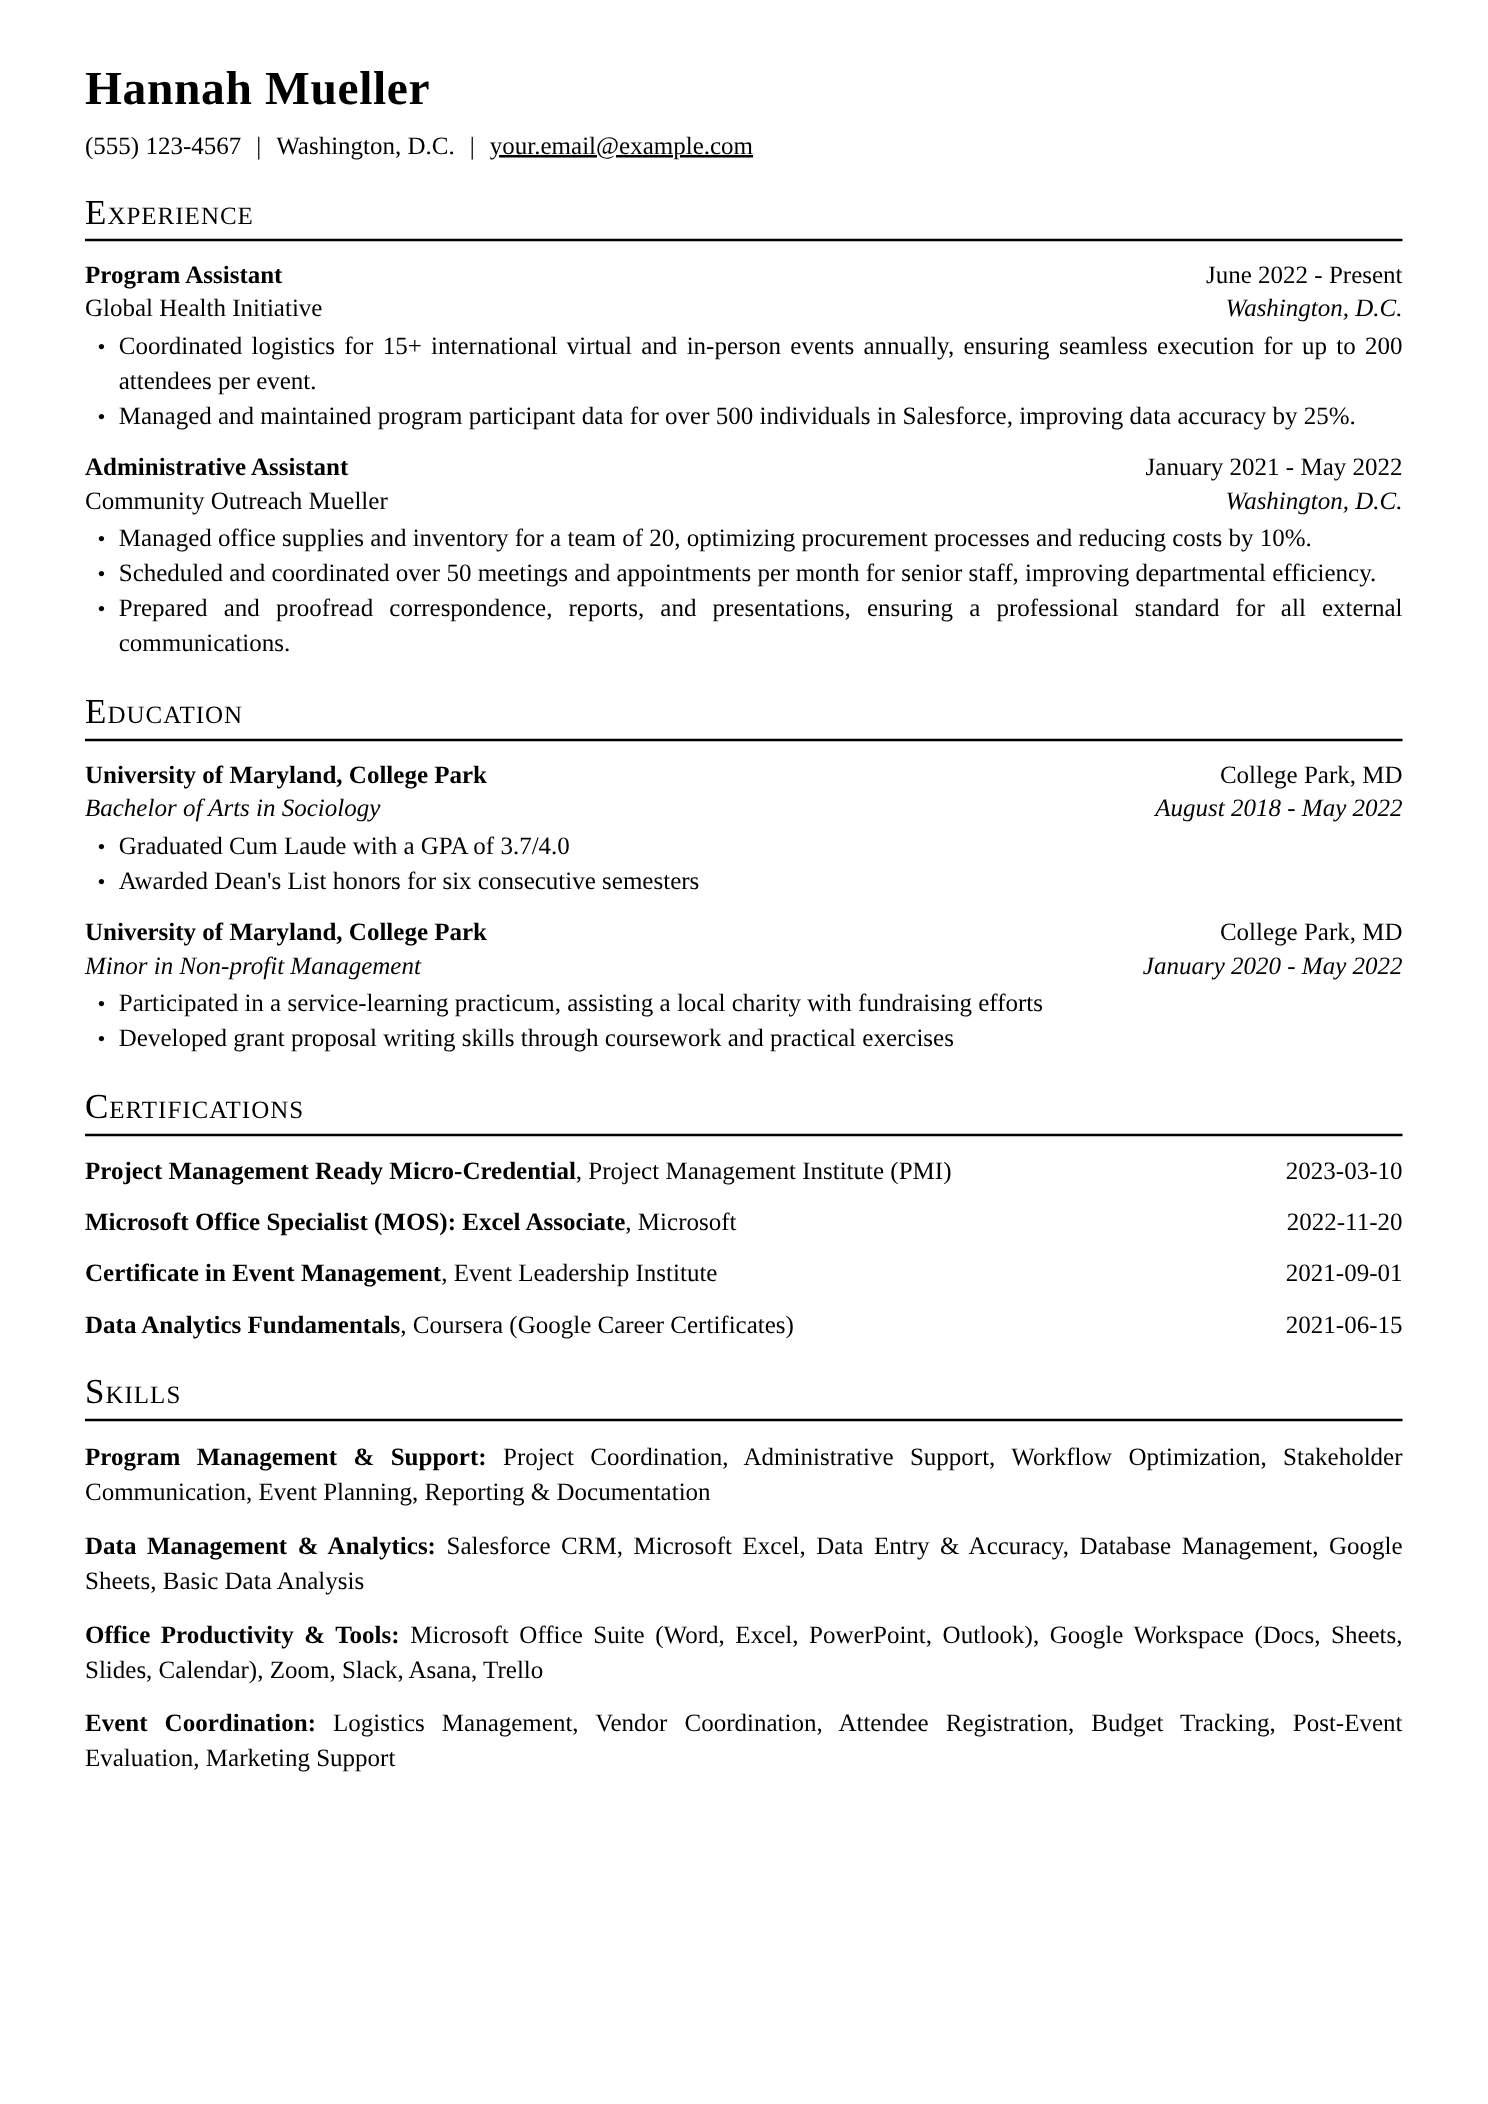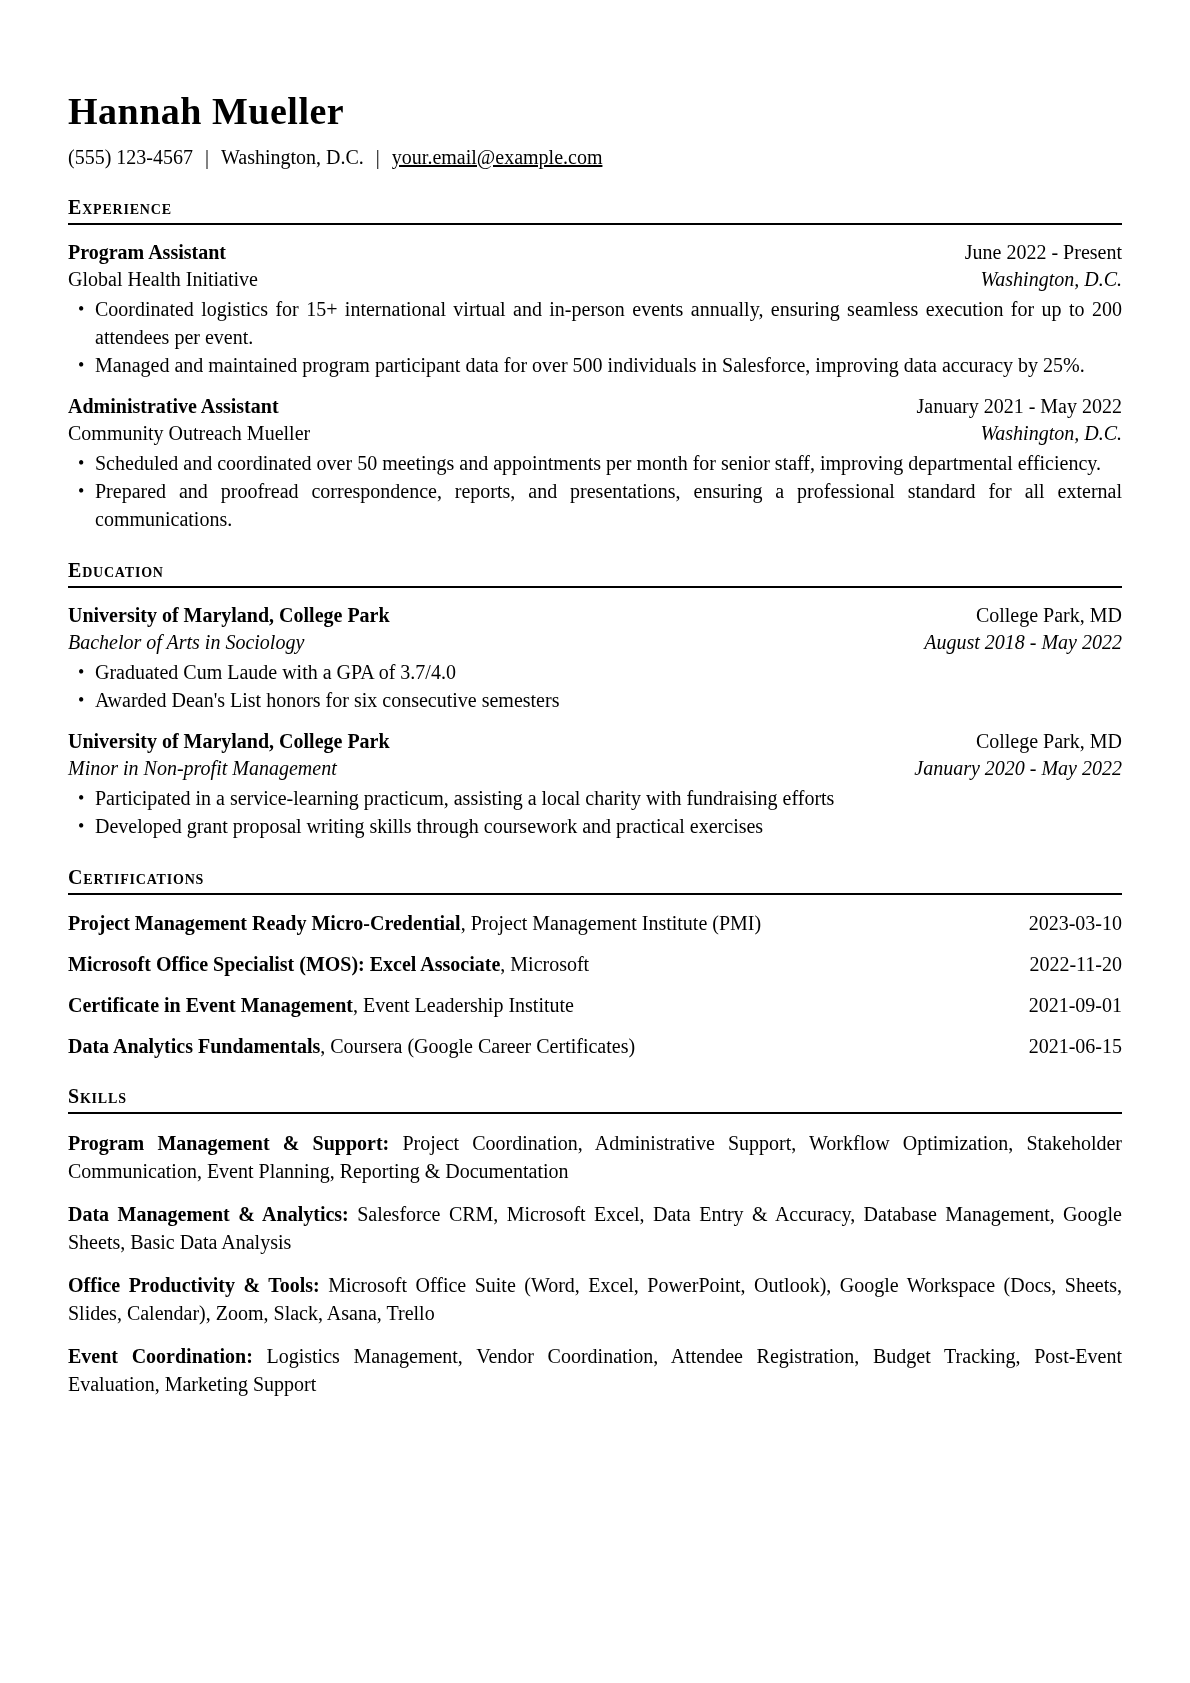--- a/index.html
+++ b/index.html
@@ -9,21 +9,20 @@
     height: 1683px;
     font-family: "Liberation Serif", serif;
     color: #000000;
     position: relative;
     overflow: hidden;
   }
   .page {
     width: 1190px;
     height: 1490px;
     padding: 50px 68px 24px 68px;
-    margin-top: 40px;
   }
   
   .name {
     font-size: 38px;
     font-weight: bold;
     line-height: 1.15;
     letter-spacing: 0.5px;
   }
   .contact-line {
     margin-top: 10px;
@@ -36,22 +35,22 @@
   }
   .email-link {
     color: #000000;
     text-decoration: underline;
     cursor: pointer;
     text-align: right;
   }
   
   .section-title {
     margin-top: 26px;
-    font-size: 20px;
-    font-weight: bold;
+    font-size: 28px;
+    font-weight: normal;
     font-variant: small-caps;
     letter-spacing: 0.8px;
     line-height: 1.1;
     padding-bottom: 5px;
     border-bottom: 2.5px solid #000000;
   }
   
   .entry { margin-top: 14px; }
   .entry-row {
     display: flex;
@@ -129,20 +128,21 @@
   <div class="entry">
     <div class="entry-row">
       <span class="left-strong">Administrative Assistant</span>
       <span class="right">January 2021 - May 2022</span>
     </div>
     <div class="entry-row">
       <span>Community Outreach Mueller</span>
       <span class="right italic">Washington, D.C.</span>
     </div>
     <ul class="bullets">
+      <li>Managed office supplies and inventory for a team of 20, optimizing procurement processes and reducing costs by 10%.</li>
       <li>Scheduled and coordinated over 50 meetings and appointments per month for senior staff, improving departmental efficiency.</li>
       <li>Prepared and proofread correspondence, reports, and presentations, ensuring a professional standard for all external communications.</li>
     </ul>
   </div>
 
   <h2 class="section-title">Education</h2>
 
   <div class="entry">
     <div class="entry-row">
       <span class="left-strong">University of Maryland, College Park</span>

